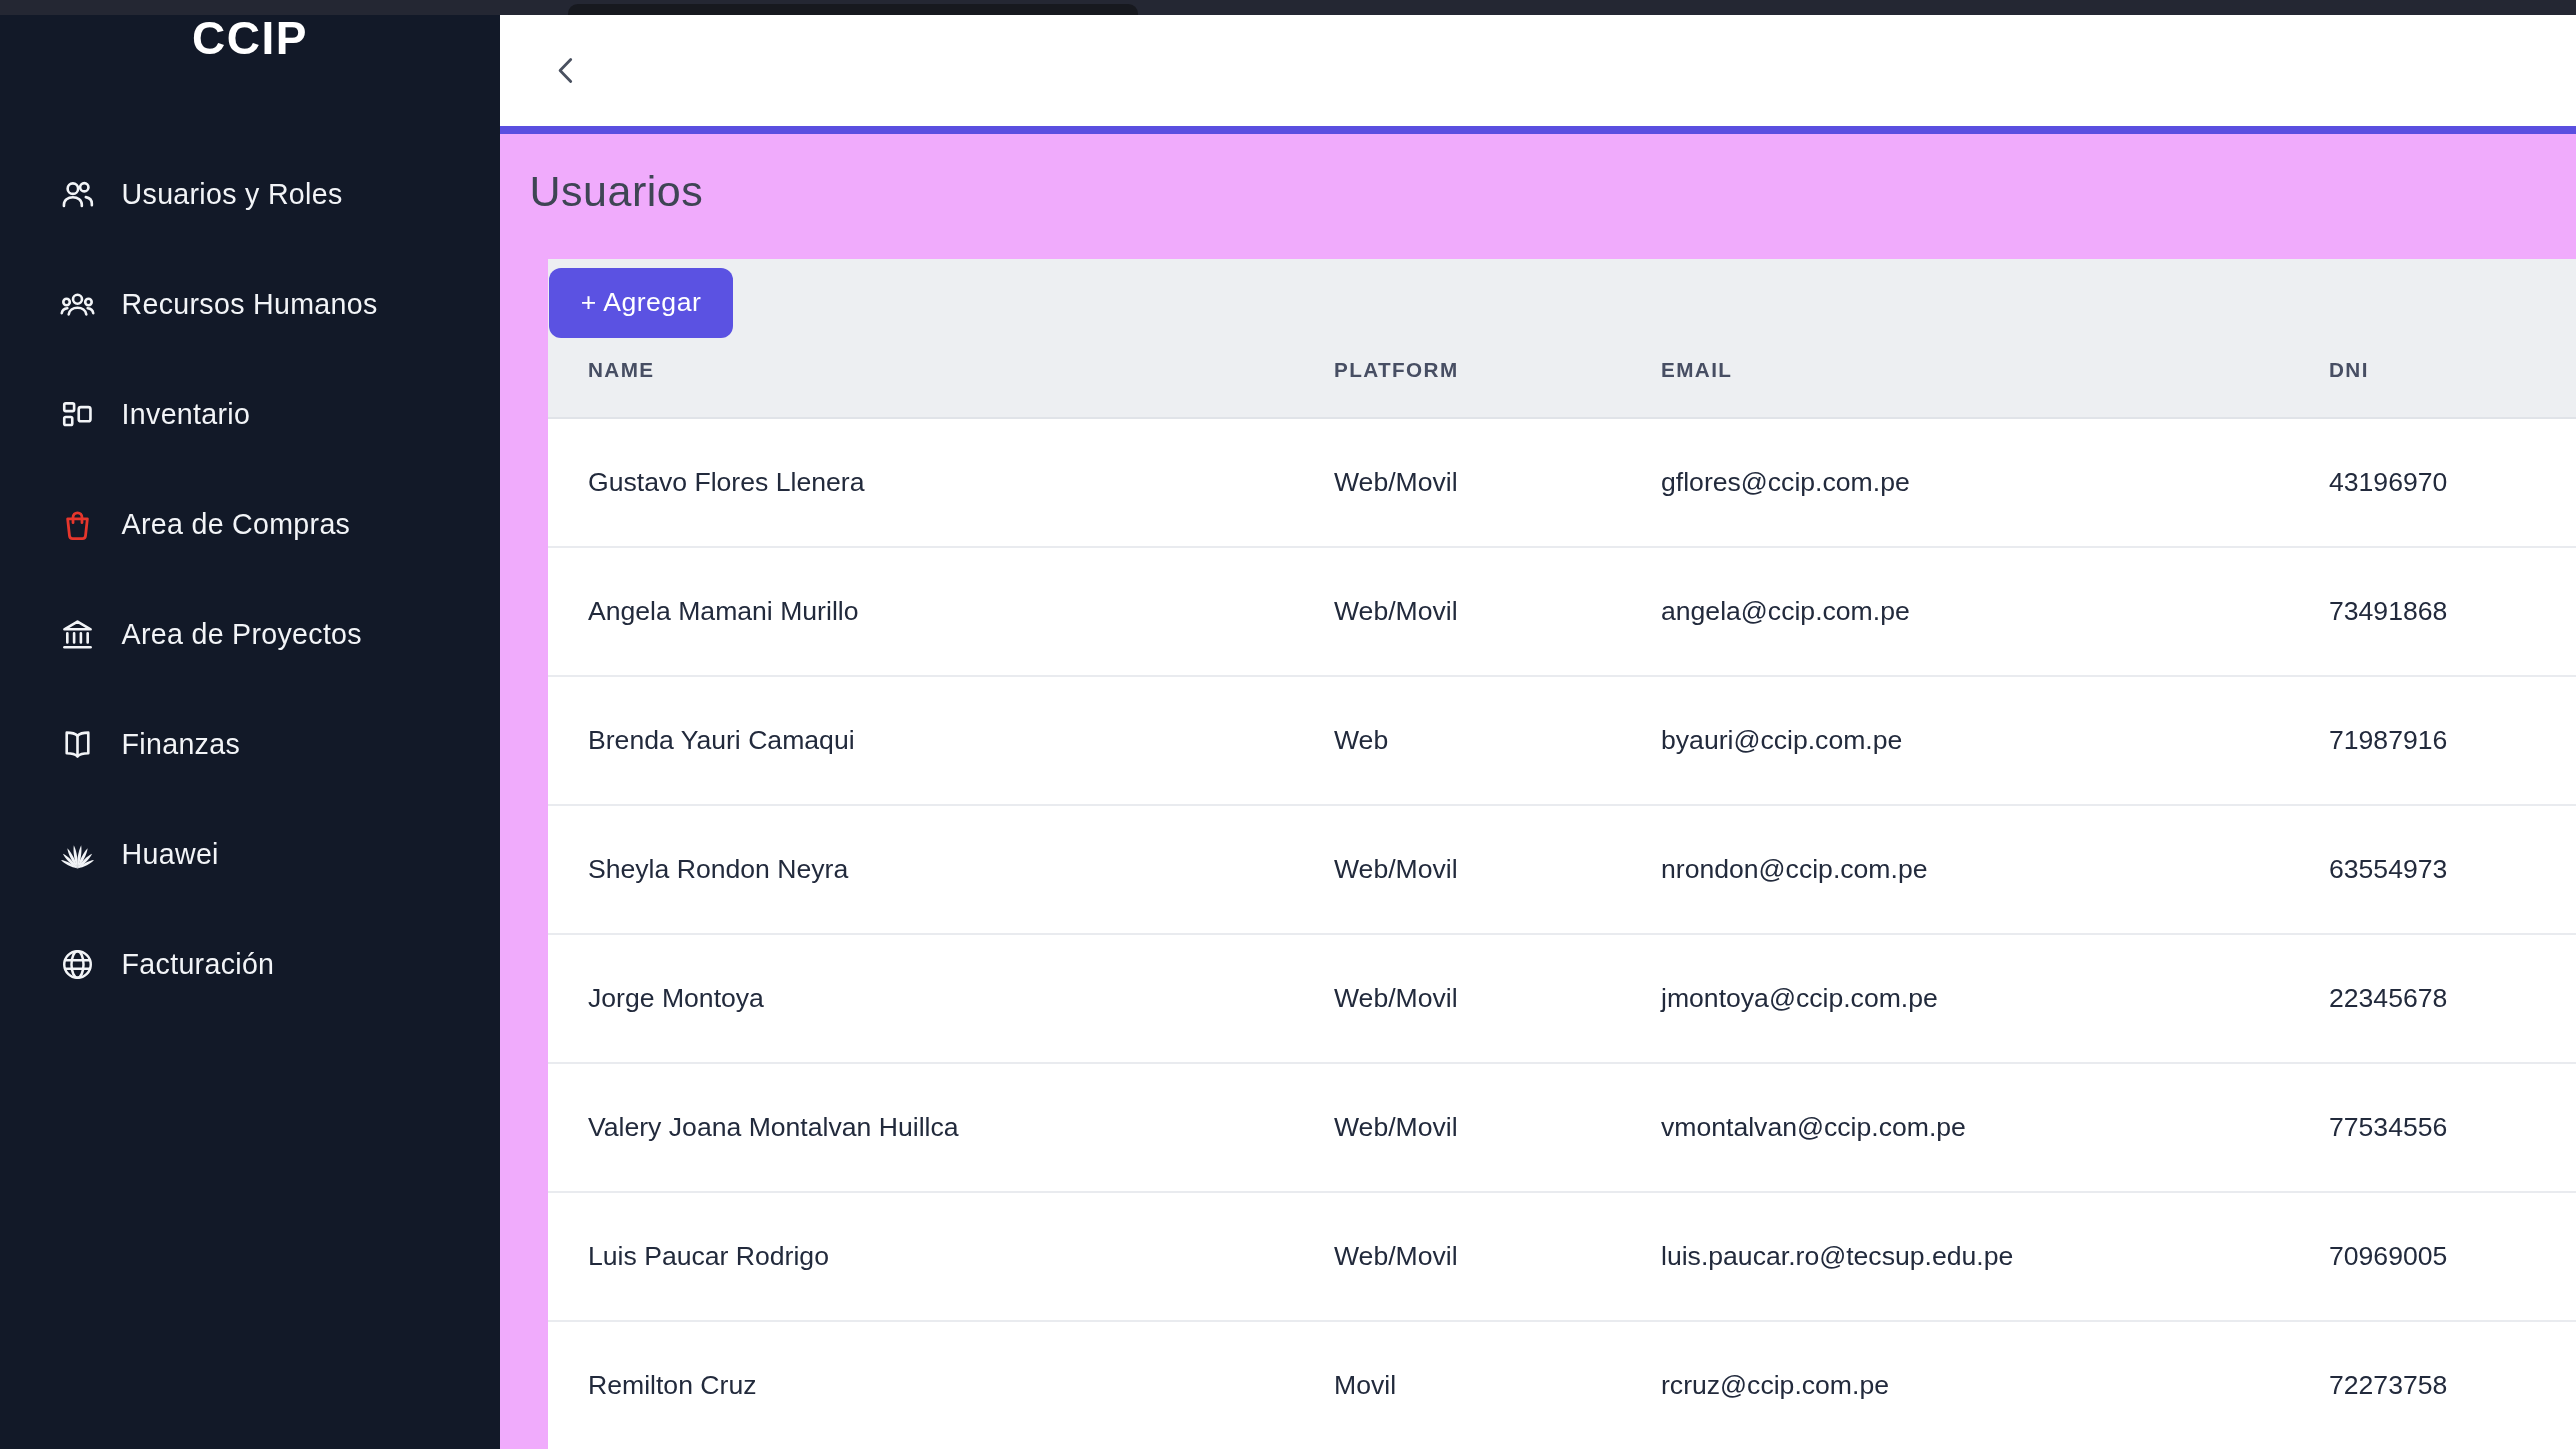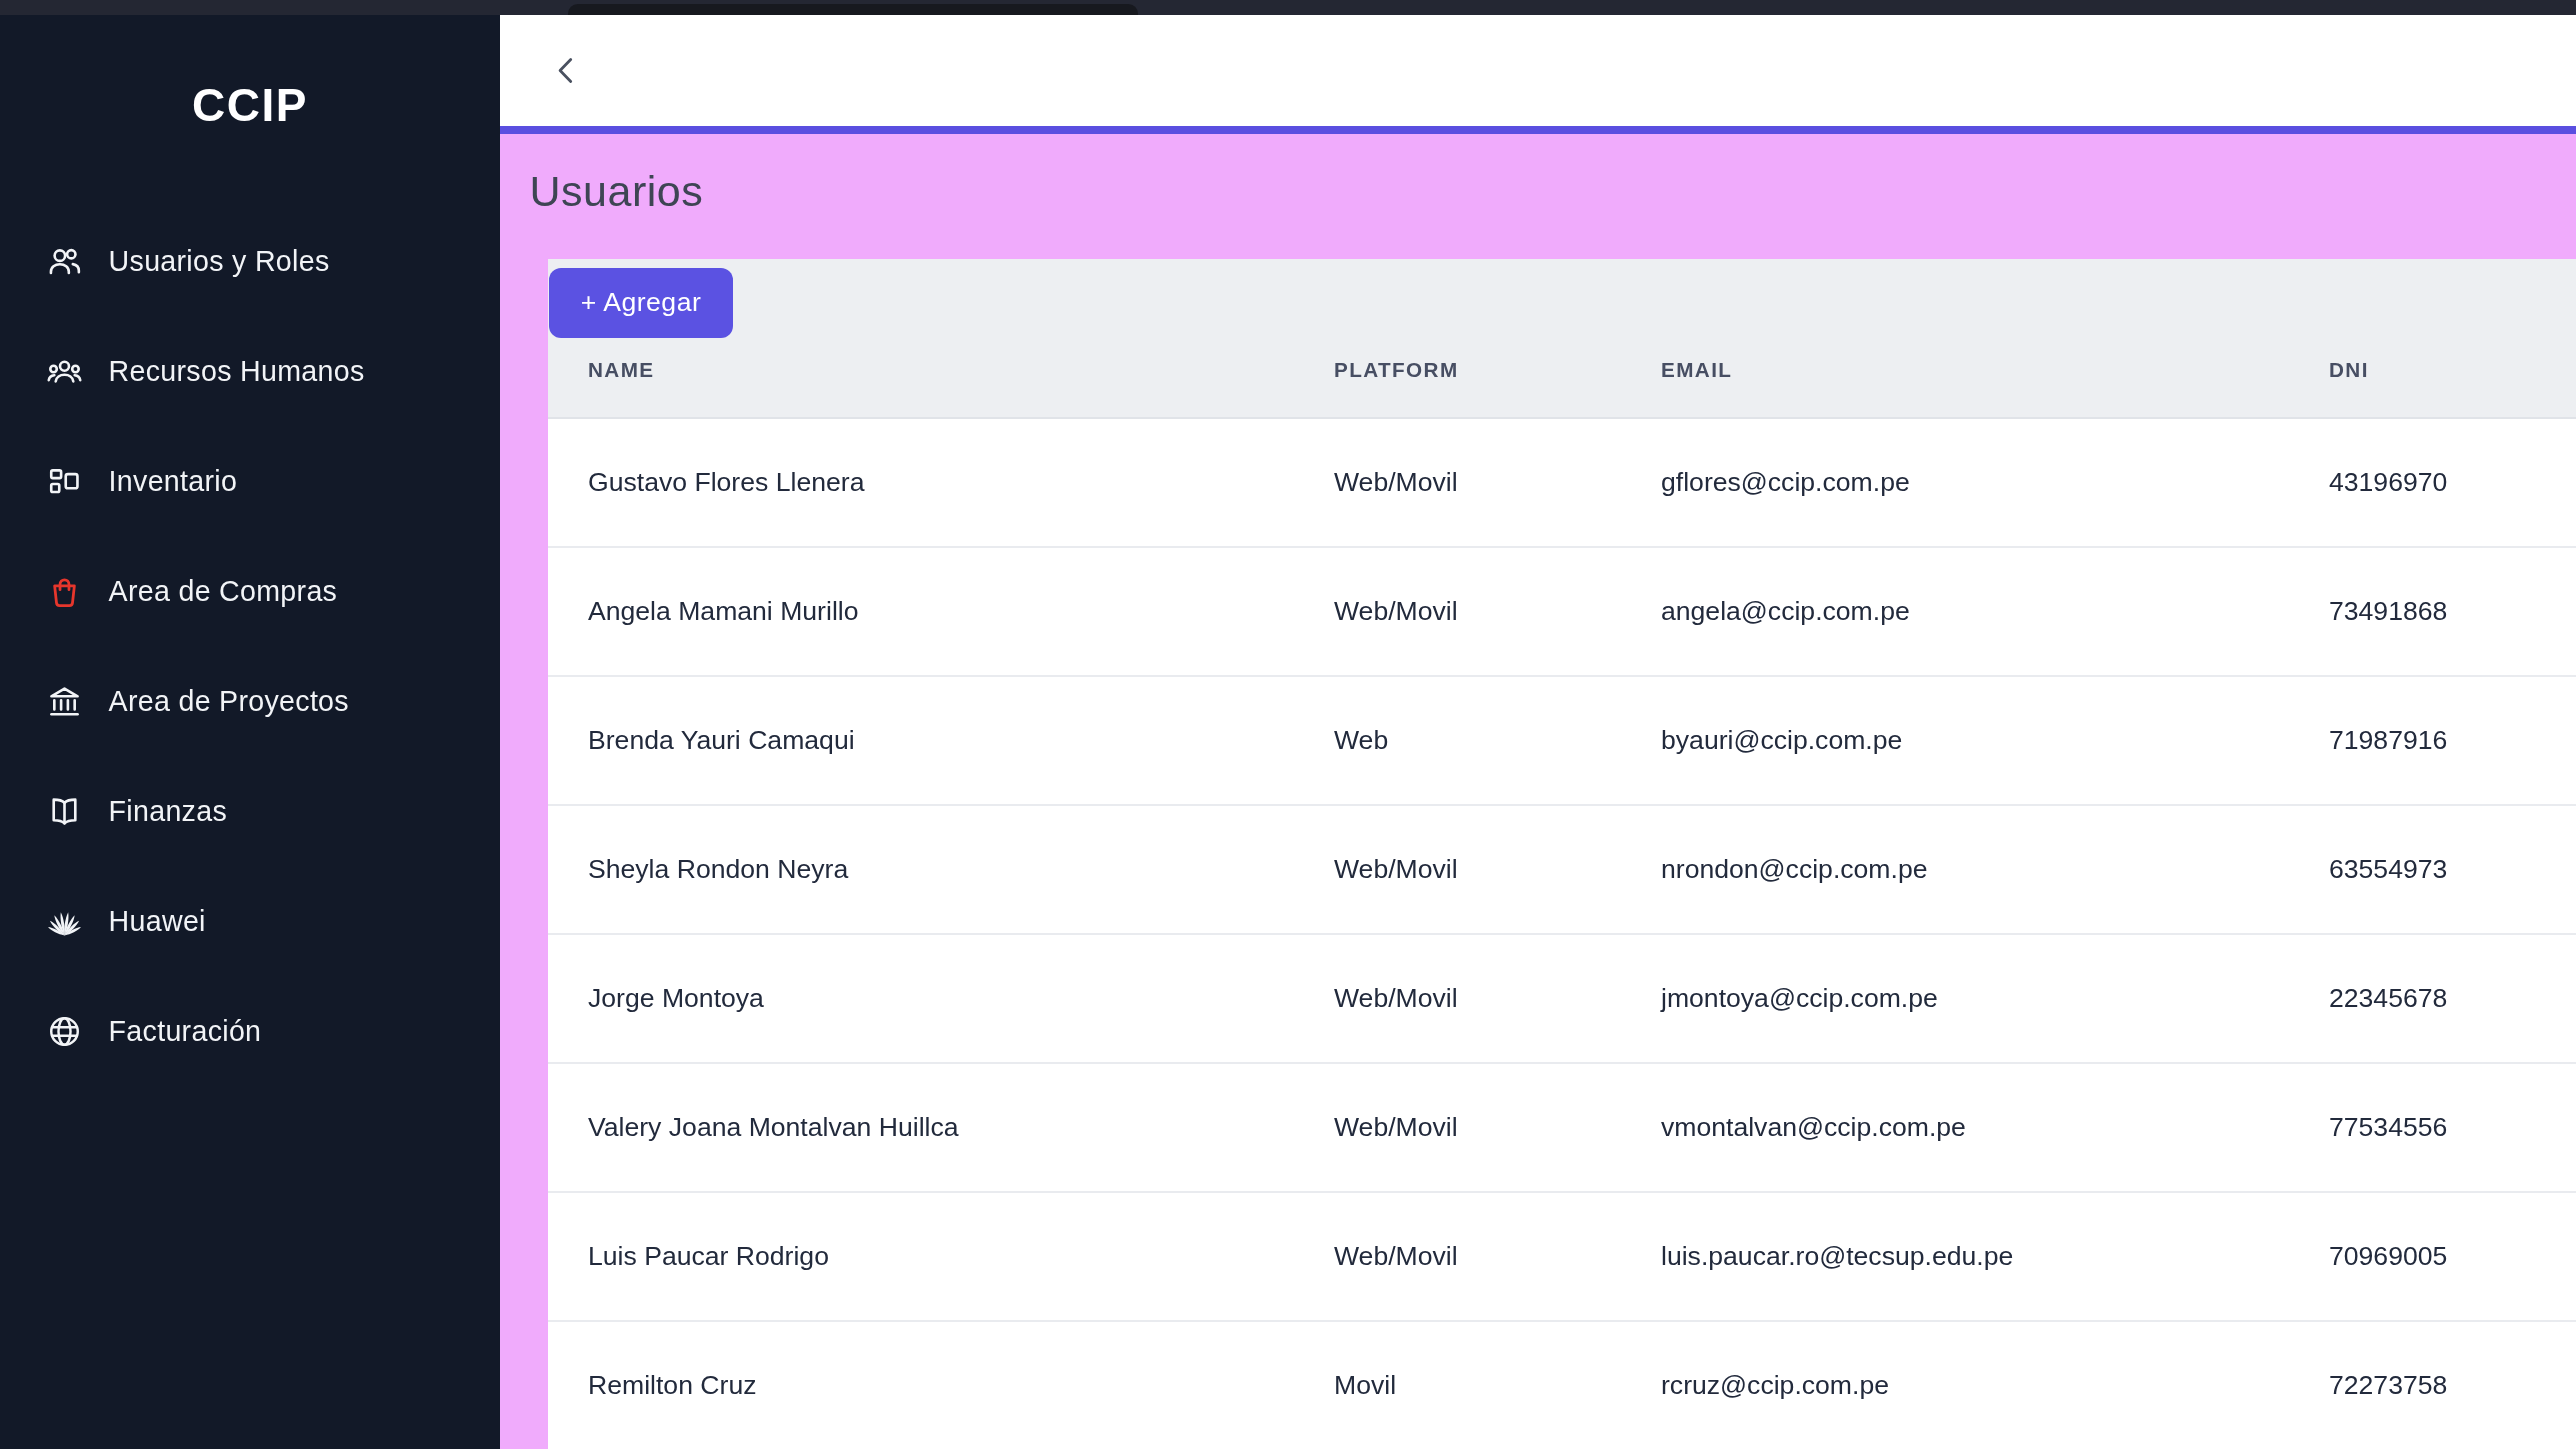--- a/index.html
+++ b/index.html
@@ -7,23 +7,23 @@
   body{
     position:relative;overflow:hidden;background:#f2f3f6;
     font-family:"Liberation Sans",sans-serif;
   }
   svg{display:block}
   
   .topbar{position:absolute;left:0;top:0;width:2576px;height:14.8px;background:#242733}
   .browser-tab{position:absolute;left:568px;top:3.9px;width:570px;height:10.8px;background:#17191f;border-radius:9.8px 9.8px 0 0}
   
   .sidebar{position:absolute;left:0;top:14.8px;width:500px;height:1435px;background:#121928}
-  .brand{margin-top:67px;text-align:center;font-size:46px;line-height:47px;font-weight:700;letter-spacing:1.5px;color:#ffffff}
+  .brand{text-align:center;font-size:46px;line-height:47px;font-weight:700;letter-spacing:1.5px;color:#ffffff}
   .nav{margin-top:108px}
-  .side-item{display:flex;align-items:center;height:49px;margin-bottom:61px;padding-left:46px;cursor:pointer}
+  .side-item{display:flex;align-items:center;height:49px;margin-bottom:61px;padding-left:59px;cursor:pointer}
   .side-icon{width:37px;height:37px;margin-right:25.6px;color:#f2f4f7;flex:0 0 37px}
   .side-icon svg{width:37px;height:37px}
   .side-label{font-size:28.6px;color:#f2f4f7;letter-spacing:0.3px;white-space:nowrap}
   
   .main{position:absolute;left:500px;top:14.8px;width:2076px;height:1435px}
   .mheader{position:relative;height:111px;background:#ffffff}
   .back-btn{position:absolute;left:49px;top:36px;width:35px;height:39px;color:#4a5160;cursor:pointer;background:none;border:none}
   .divider{height:7.9px;background:#5a4fe0}
   .content{position:relative;height:1316px;background:#f0abfc;overflow:hidden}
   .page-title{position:absolute;left:29.5px;top:35px;font-size:43px;line-height:45px;font-weight:400;color:#3e4554;letter-spacing:0.5px}

